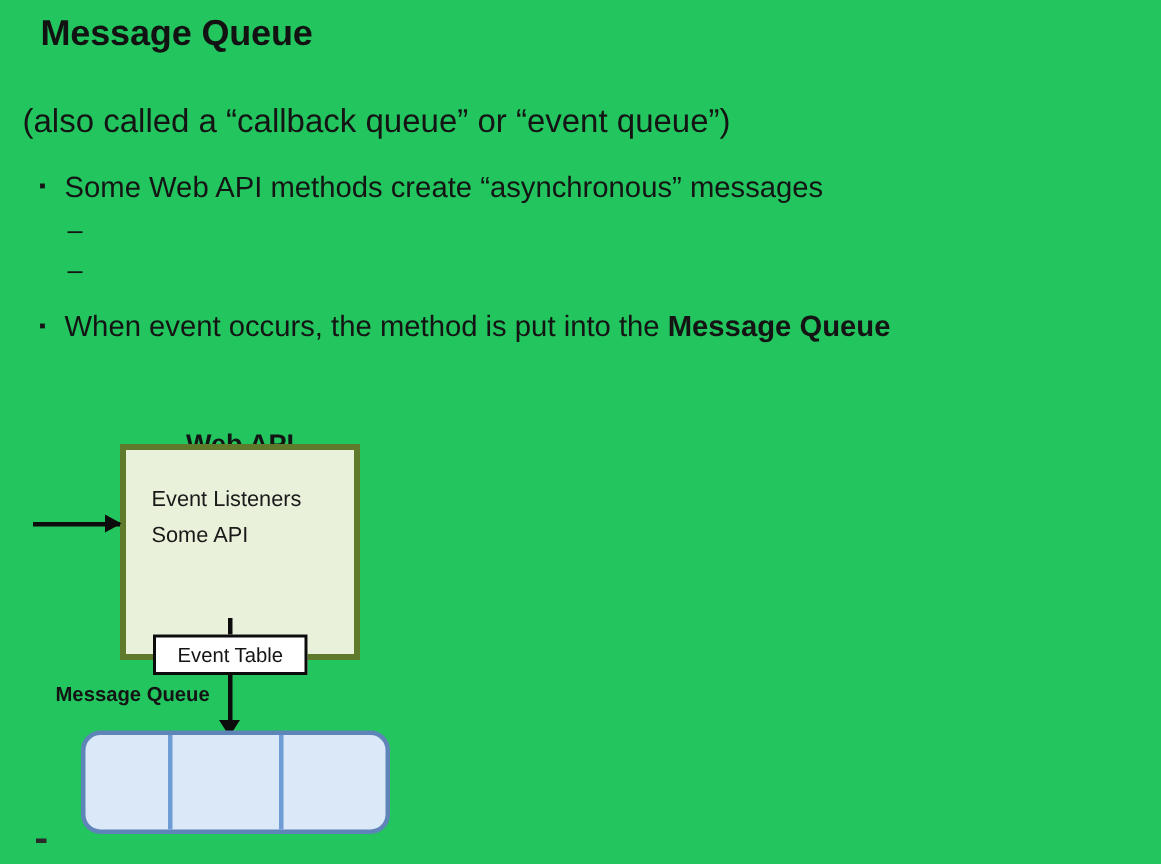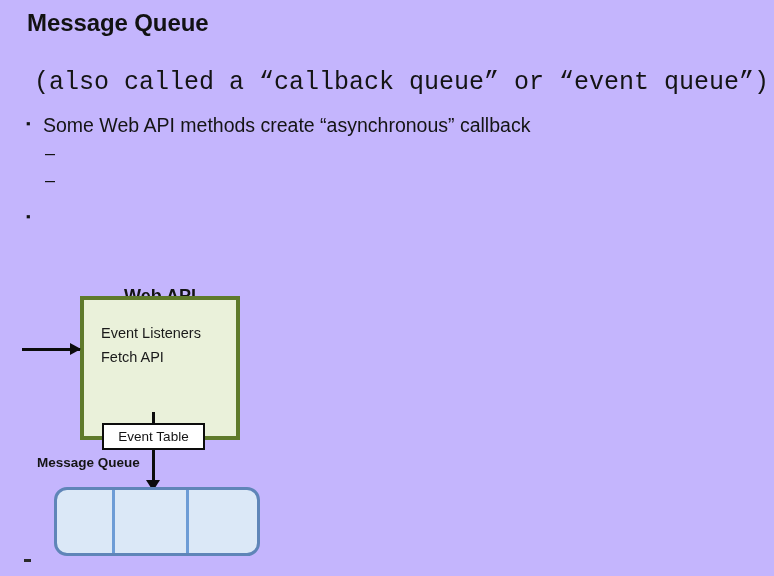--- a/index.html
+++ b/index.html
@@ -13,45 +13,44 @@
     position: relative;
     overflow: hidden;
     font-family: "Liberation Sans", sans-serif;
     color: #141414;
     -webkit-font-smoothing: antialiased;
   }
 
   .slide {
     position: absolute;
     inset: 0;
-    background: #c4b5fd;
+    background: #22c55e;
   }
 
   
   .slide-title {
     position: absolute;
     left: 27px;
     top: 9px;
     font-size: 24px;
     font-weight: bold;
     letter-spacing: -0.1px;
     color: #121212;
     white-space: nowrap;
   }
 
   
   .subtitle {
     position: absolute;
-    left: 34px;
+    left: 15px;
     top: 68px;
-    font-size: 25px;
+    font-size: 22px;
     font-weight: normal;
     color: #141414;
     white-space: nowrap;
-    font-family: Liberation Mono, monospace;
   }
 
   
   .bullets {
     position: absolute;
     left: 26px;
     top: 110px;
     width: 740px;
   }
   .bullet-row {
@@ -242,45 +241,46 @@
 <div class="slide">
 
   <div class="slide-title">Message Queue</div>
 
   <div class="subtitle">(also called a “callback queue” or “event queue”)</div>
 
   <div class="bullets">
 
     <div class="bullet-row lvl1">
       <span class="bullet-mark">▪</span>
-      <span class="bullet-text">Some Web API methods create “asynchronous” callback</span>
+      <span class="bullet-text">Some Web API methods create “asynchronous” messages</span>
     </div>
 
     <div class="bullet-row lvl2">
       <span class="bullet-mark">–</span>
     </div>
 
     <div class="bullet-row lvl2">
       <span class="bullet-mark">–</span>
     </div>
 
     <div class="bullet-row lvl1 gap-above">
       <span class="bullet-mark">▪</span>
+      <span class="bullet-text">When event occurs, the method is put into the <b>Message Queue</b></span>
     </div>
 
   </div>
 
   <div class="diagram-wrap">
 
     <div class="lbl-webapi">Web API</div>
 
     <div class="webapi-box">
       <div class="webapi-inner">
           <div>Event Listeners</div>
-          <div>Fetch API</div>
+          <div>Some API</div>
         </div>
     </div>
 
     <div class="arrow-in"></div>
 
     <div class="conn-a"></div>
 
     <div class="eventtable-box">
       <span class="eventtable-label">Event Table</span>
     </div>

